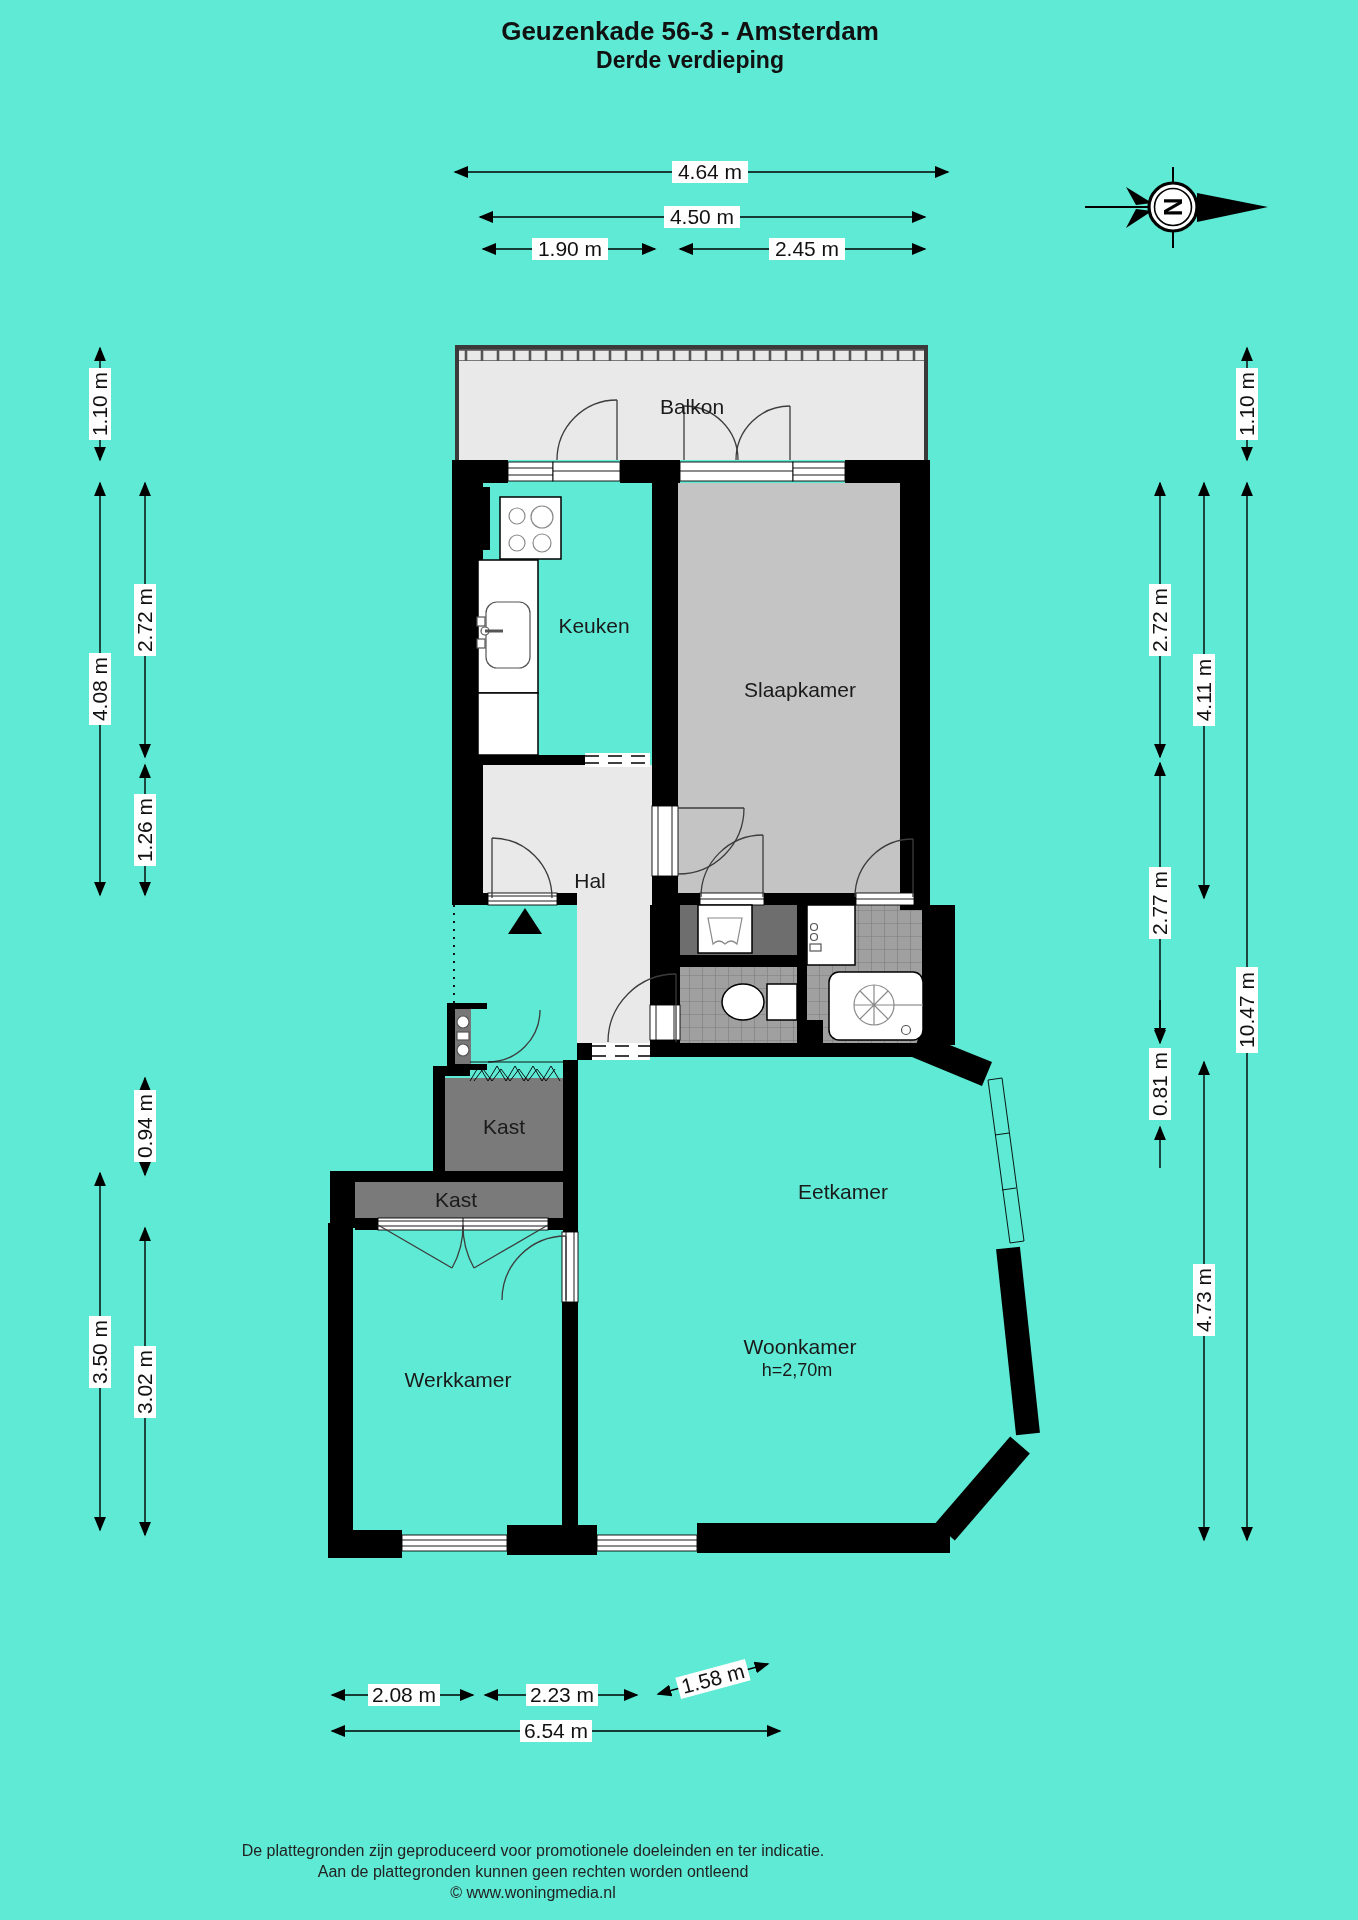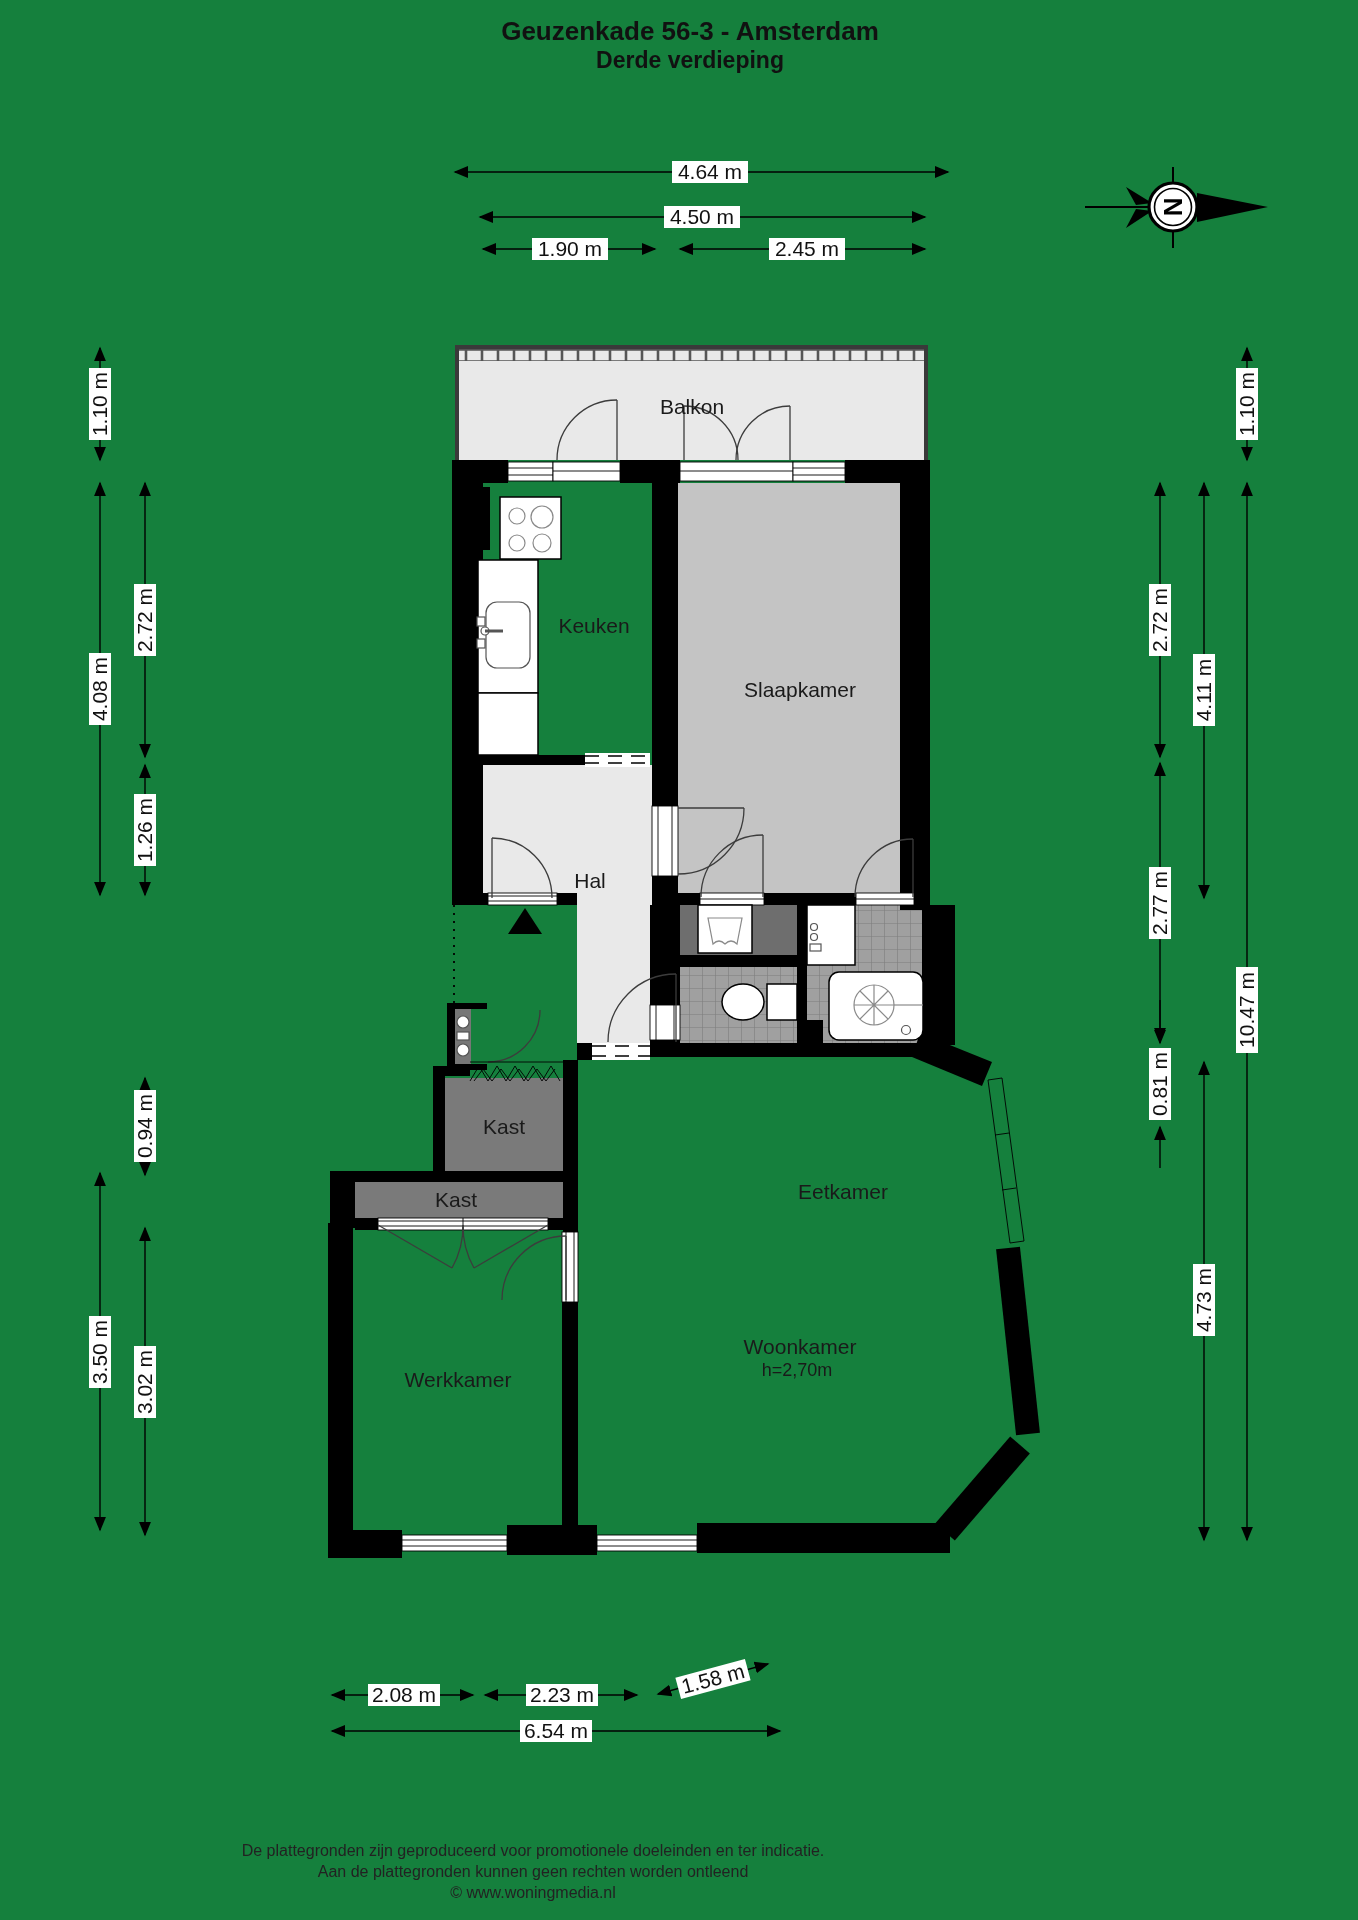--- a/index.html
+++ b/index.html
@@ -1,16 +1,16 @@
 <!DOCTYPE html>
 <html><head>
 <meta charset="utf-8">
 <style>
   html,body{margin:0;padding:0;background:#fff;}
-  #stage{position:relative;width:1358px;height:1920px;background:#15803d;font-family:"Liberation Sans",sans-serif;}
+  #stage{position:relative;width:1358px;height:1920px;background:#5eead4;font-family:"Liberation Sans",sans-serif;}
   svg{position:absolute;left:0;top:0;}
   .wall{fill:#000;}
   .frame{fill:#fff;stroke:#000;stroke-width:0.9;}
   .fline{stroke:#000;stroke-width:0.9;fill:none;}
   .dash{stroke:#000;stroke-width:1.6;fill:none;stroke-dasharray:14 9;}
   .dot{stroke:#000;stroke-width:1.8;fill:none;stroke-dasharray:2 6;}
   .arc{stroke:#3c3c3c;stroke-width:1.3;fill:none;}
   .leaf{stroke:#3c3c3c;stroke-width:1.3;}
   .fixture{fill:#fff;stroke:#000;stroke-width:1.5;}
   .fixthin{fill:#fff;stroke:#555;stroke-width:1.2;}

